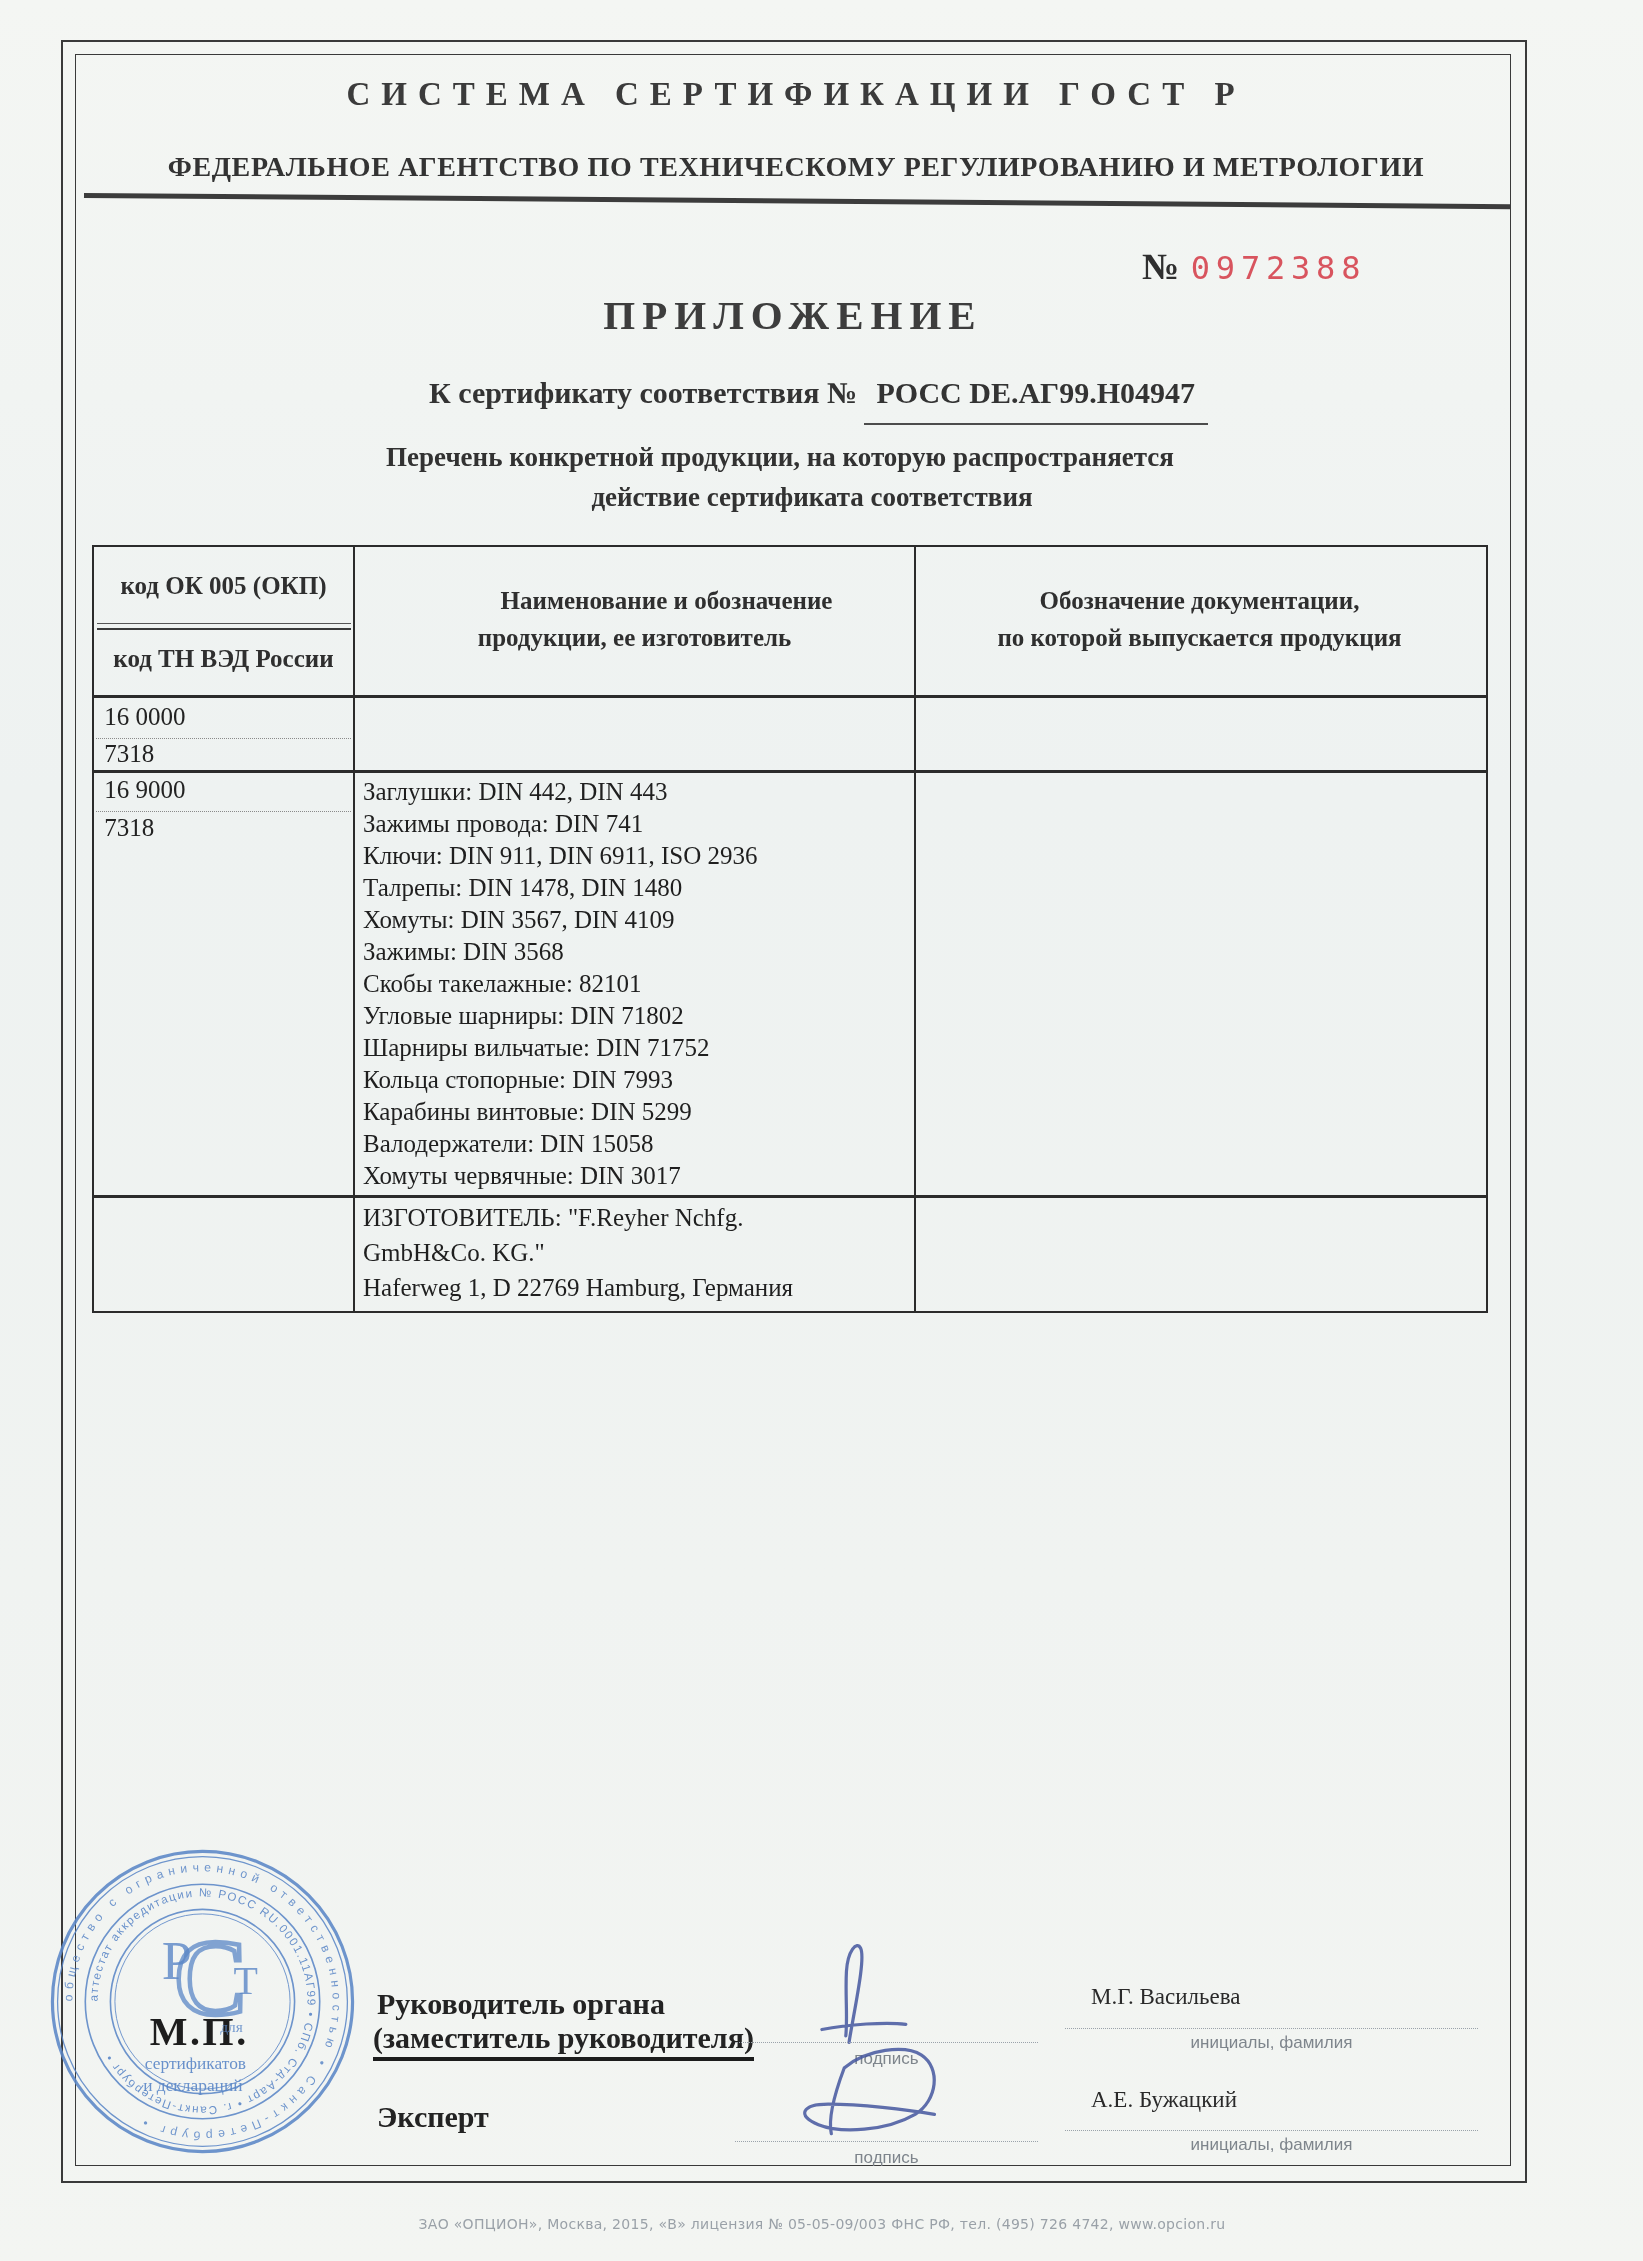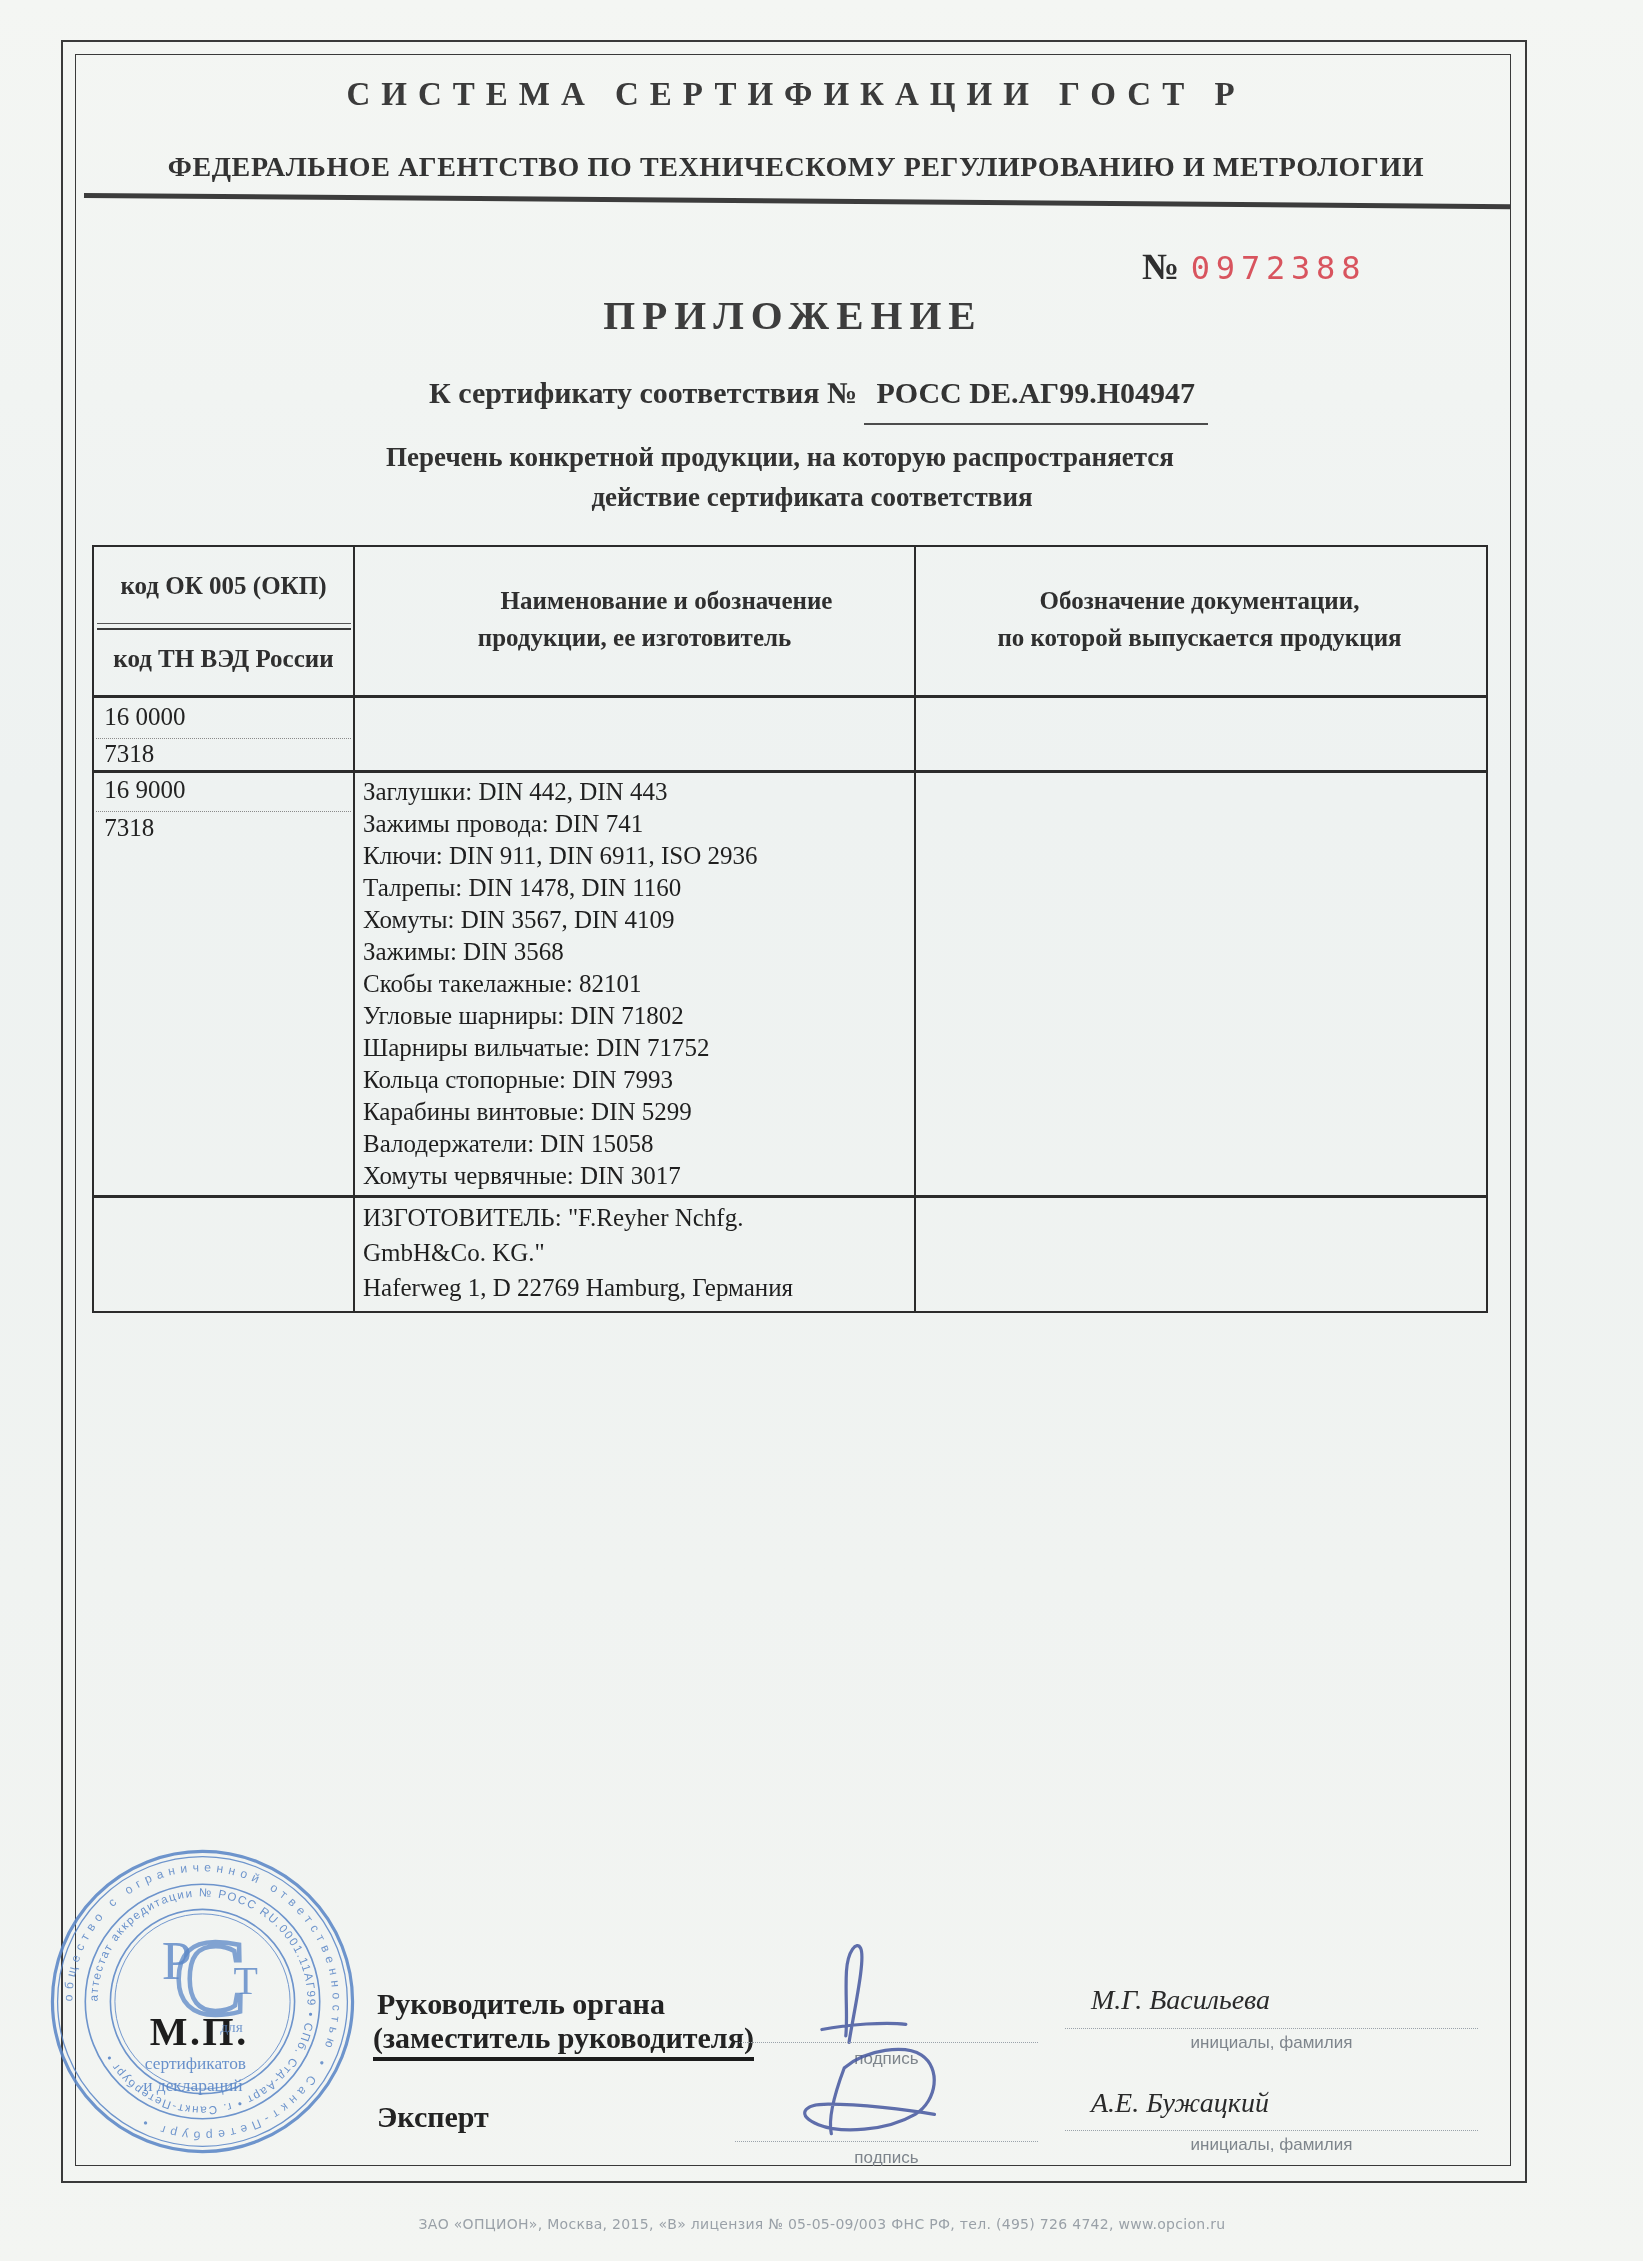--- a/index.html
+++ b/index.html
@@ -47,21 +47,21 @@
   .dotline{position:absolute;left:1.9px;width:255px;border-top:1.9px dotted #8a8a8a;}
   .products{position:absolute;left:269px;top:229px;width:545px;font-size:25px;line-height:32px;color:#1f1f1f;}
   .maker{position:absolute;left:269px;top:653px;width:545px;font-size:25px;line-height:35px;color:#1f1f1f;}
   
   .stamp{left:46px;top:1845px;width:313px;height:313px;}
   
   .role{font-size:30px;font-weight:bold;color:#232323;white-space:nowrap;}
   .role-u{border-bottom:4.5px solid #1c1c1c;padding-bottom:1.9px;}
   .sigline{border-top:1.3px dotted #9aa3ab;height:0;}
   .caption{font-size:17px;color:#7e858c;font-family:"Liberation Sans",sans-serif;text-align:center;}
-  .name{font-size:28px;color:#2a2a2a;white-space:nowrap;font-style:italic;}
+  .name{font-size:23px;color:#2a2a2a;white-space:nowrap;}
   .sig-svg{pointer-events:none;}
   
   .footer{left:0;top:2208px;width:1644px;text-align:center;font-size:14px;color:#9aa1a8;
     font-family:"DejaVu Sans",sans-serif;letter-spacing:0.3px;margin-top:8px;}
 </style>
 </head>
 <body>
 
 <div class="abs frame-outer"></div>
 <div class="abs frame-inner"></div>
@@ -104,21 +104,21 @@
   <div class="code" style="top:193px;">7318</div>
 
   <div class="code" style="top:229px;">16 9000</div>
   <div class="dotline" style="top:264px;"></div>
   <div class="code" style="top:267px;">7318</div>
 
   <div class="products">
       <div>Заглушки: DIN 442, DIN 443</div>
       <div>Зажимы провода: DIN 741</div>
       <div>Ключи: DIN 911, DIN 6911, ISO 2936</div>
-      <div>Талрепы: DIN 1478, DIN 1160</div>
+      <div>Талрепы: DIN 1478, DIN 1480</div>
       <div>Хомуты: DIN 3567, DIN 4109</div>
       <div>Зажимы: DIN 3568</div>
       <div>Скобы такелажные: 82101</div>
       <div>Угловые шарниры: DIN 71802</div>
       <div>Шарниры вильчатые: DIN 71752</div>
       <div>Кольца стопорные: DIN 7993</div>
       <div>Карабины винтовые: DIN 5299</div>
       <div>Валодержатели: DIN 15058</div>
       <div>Хомуты червячные: DIN 3017</div>
     </div>

